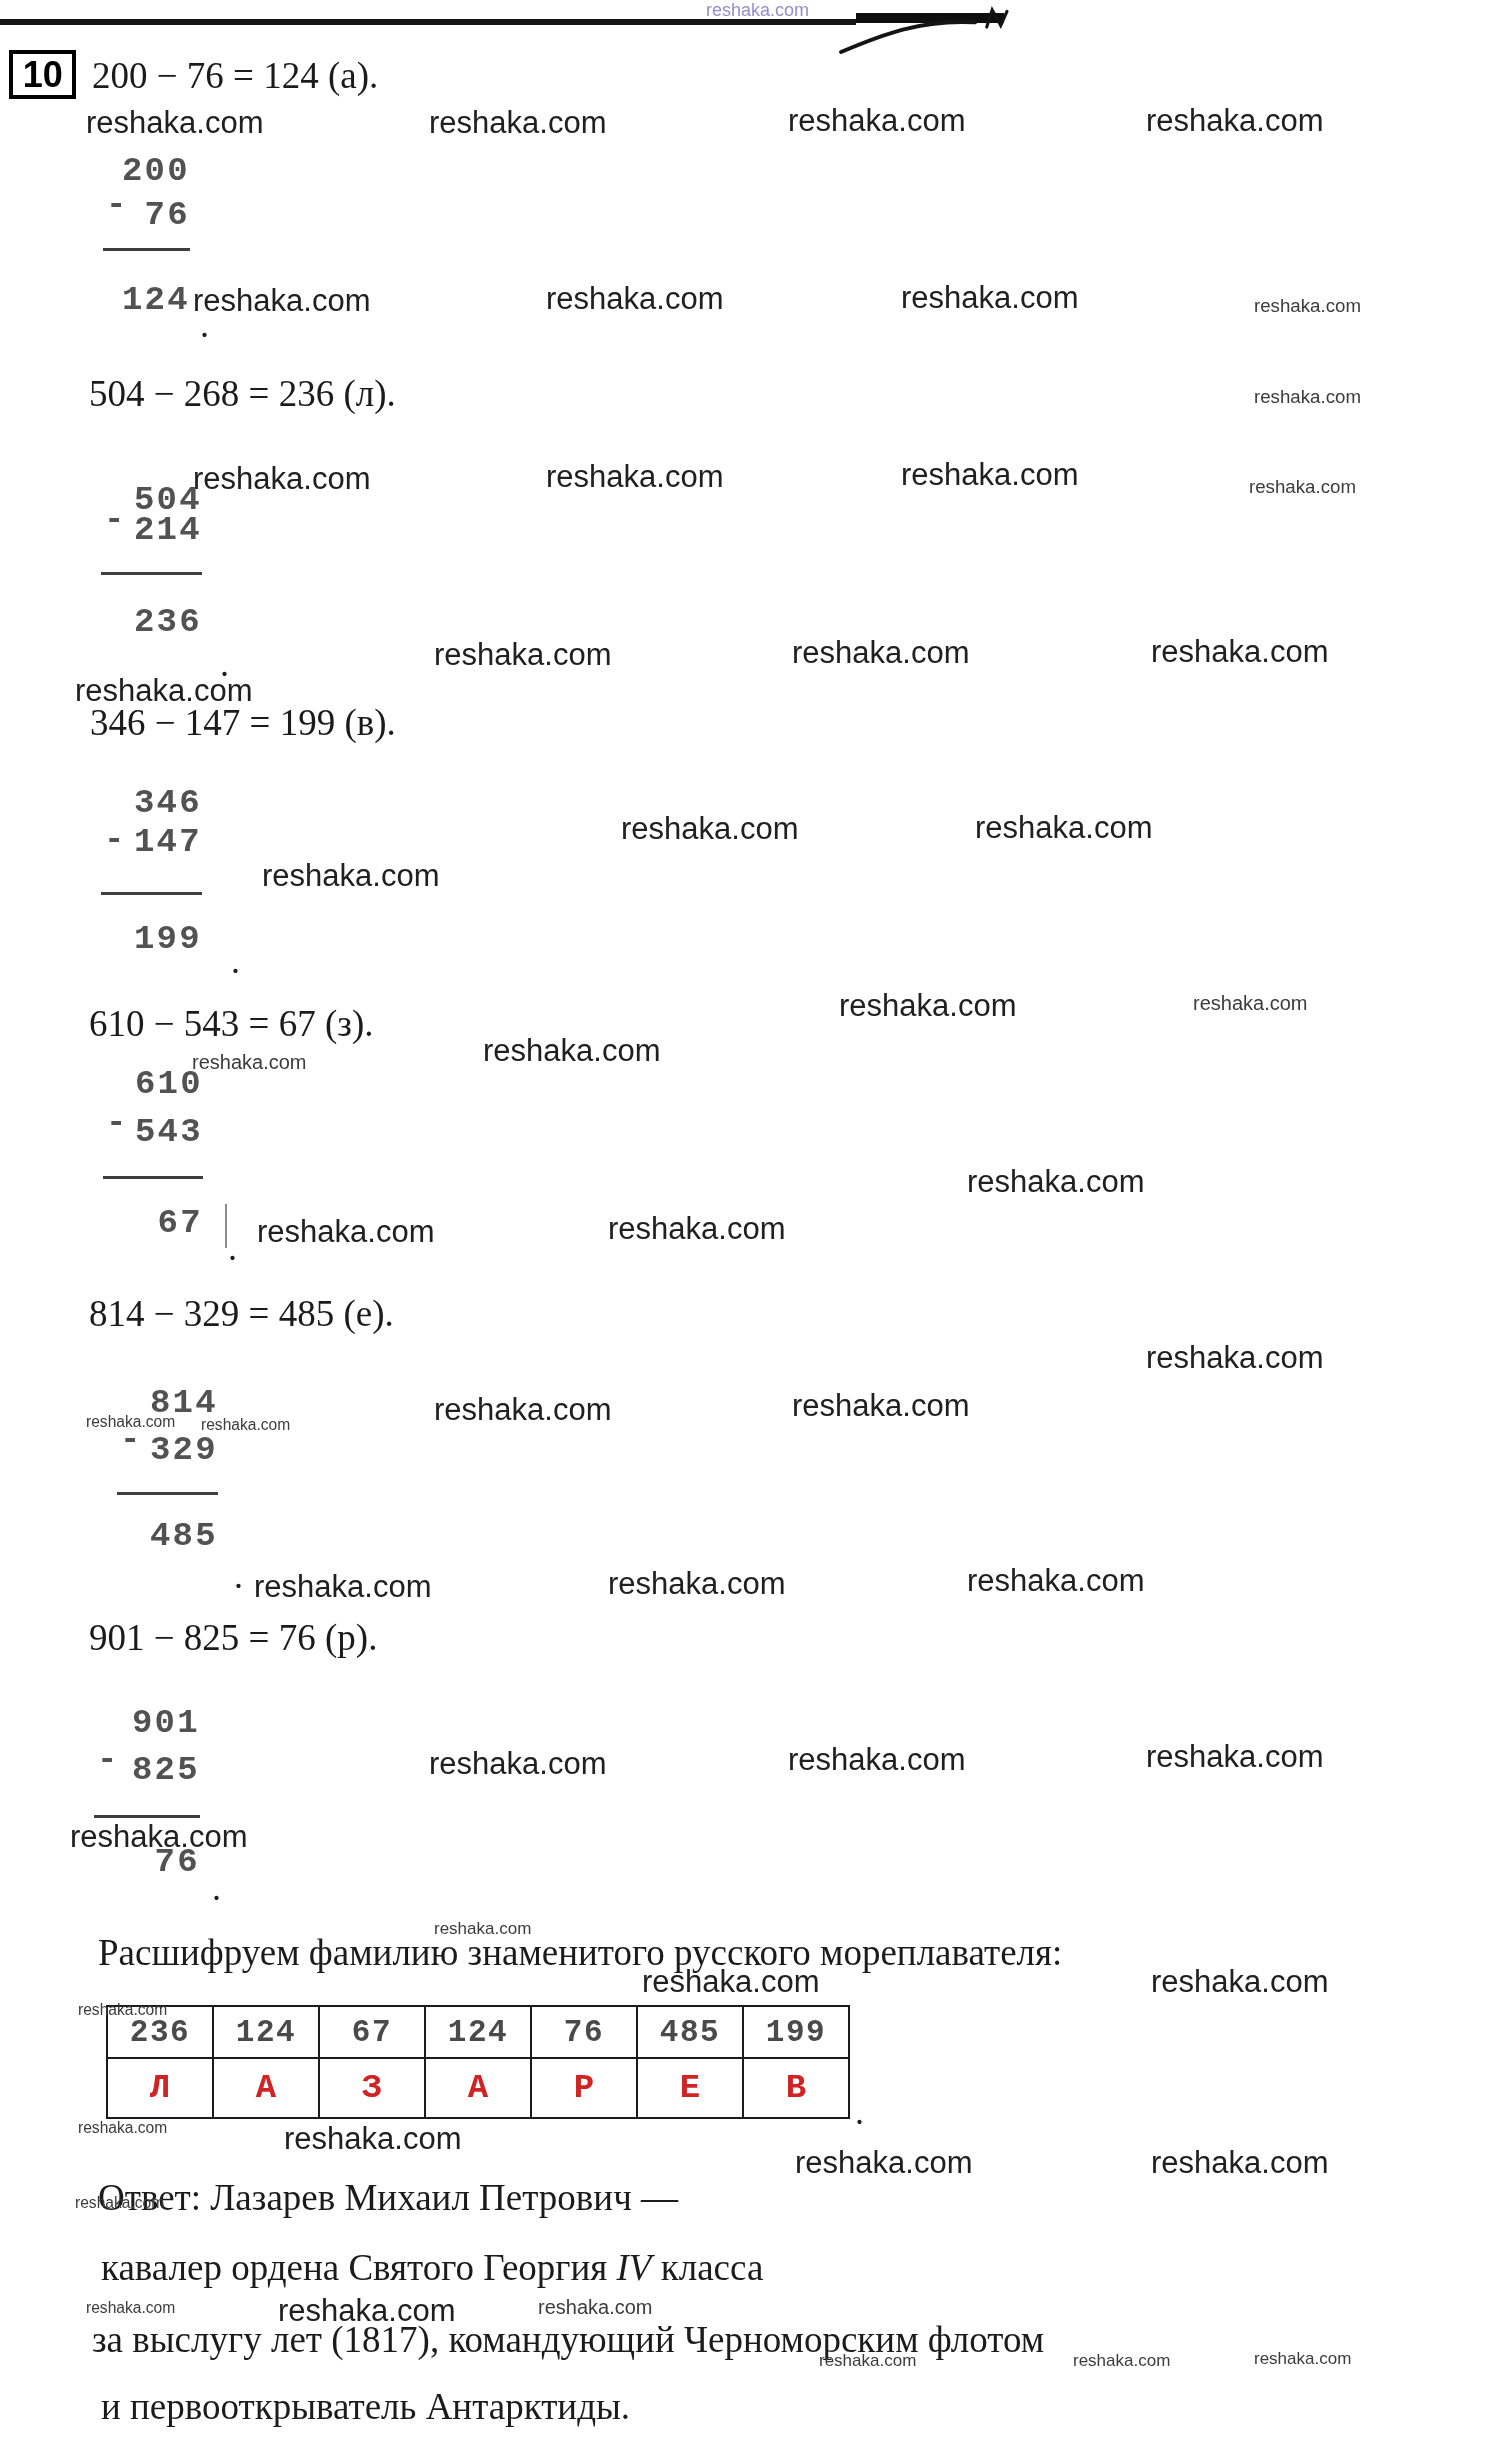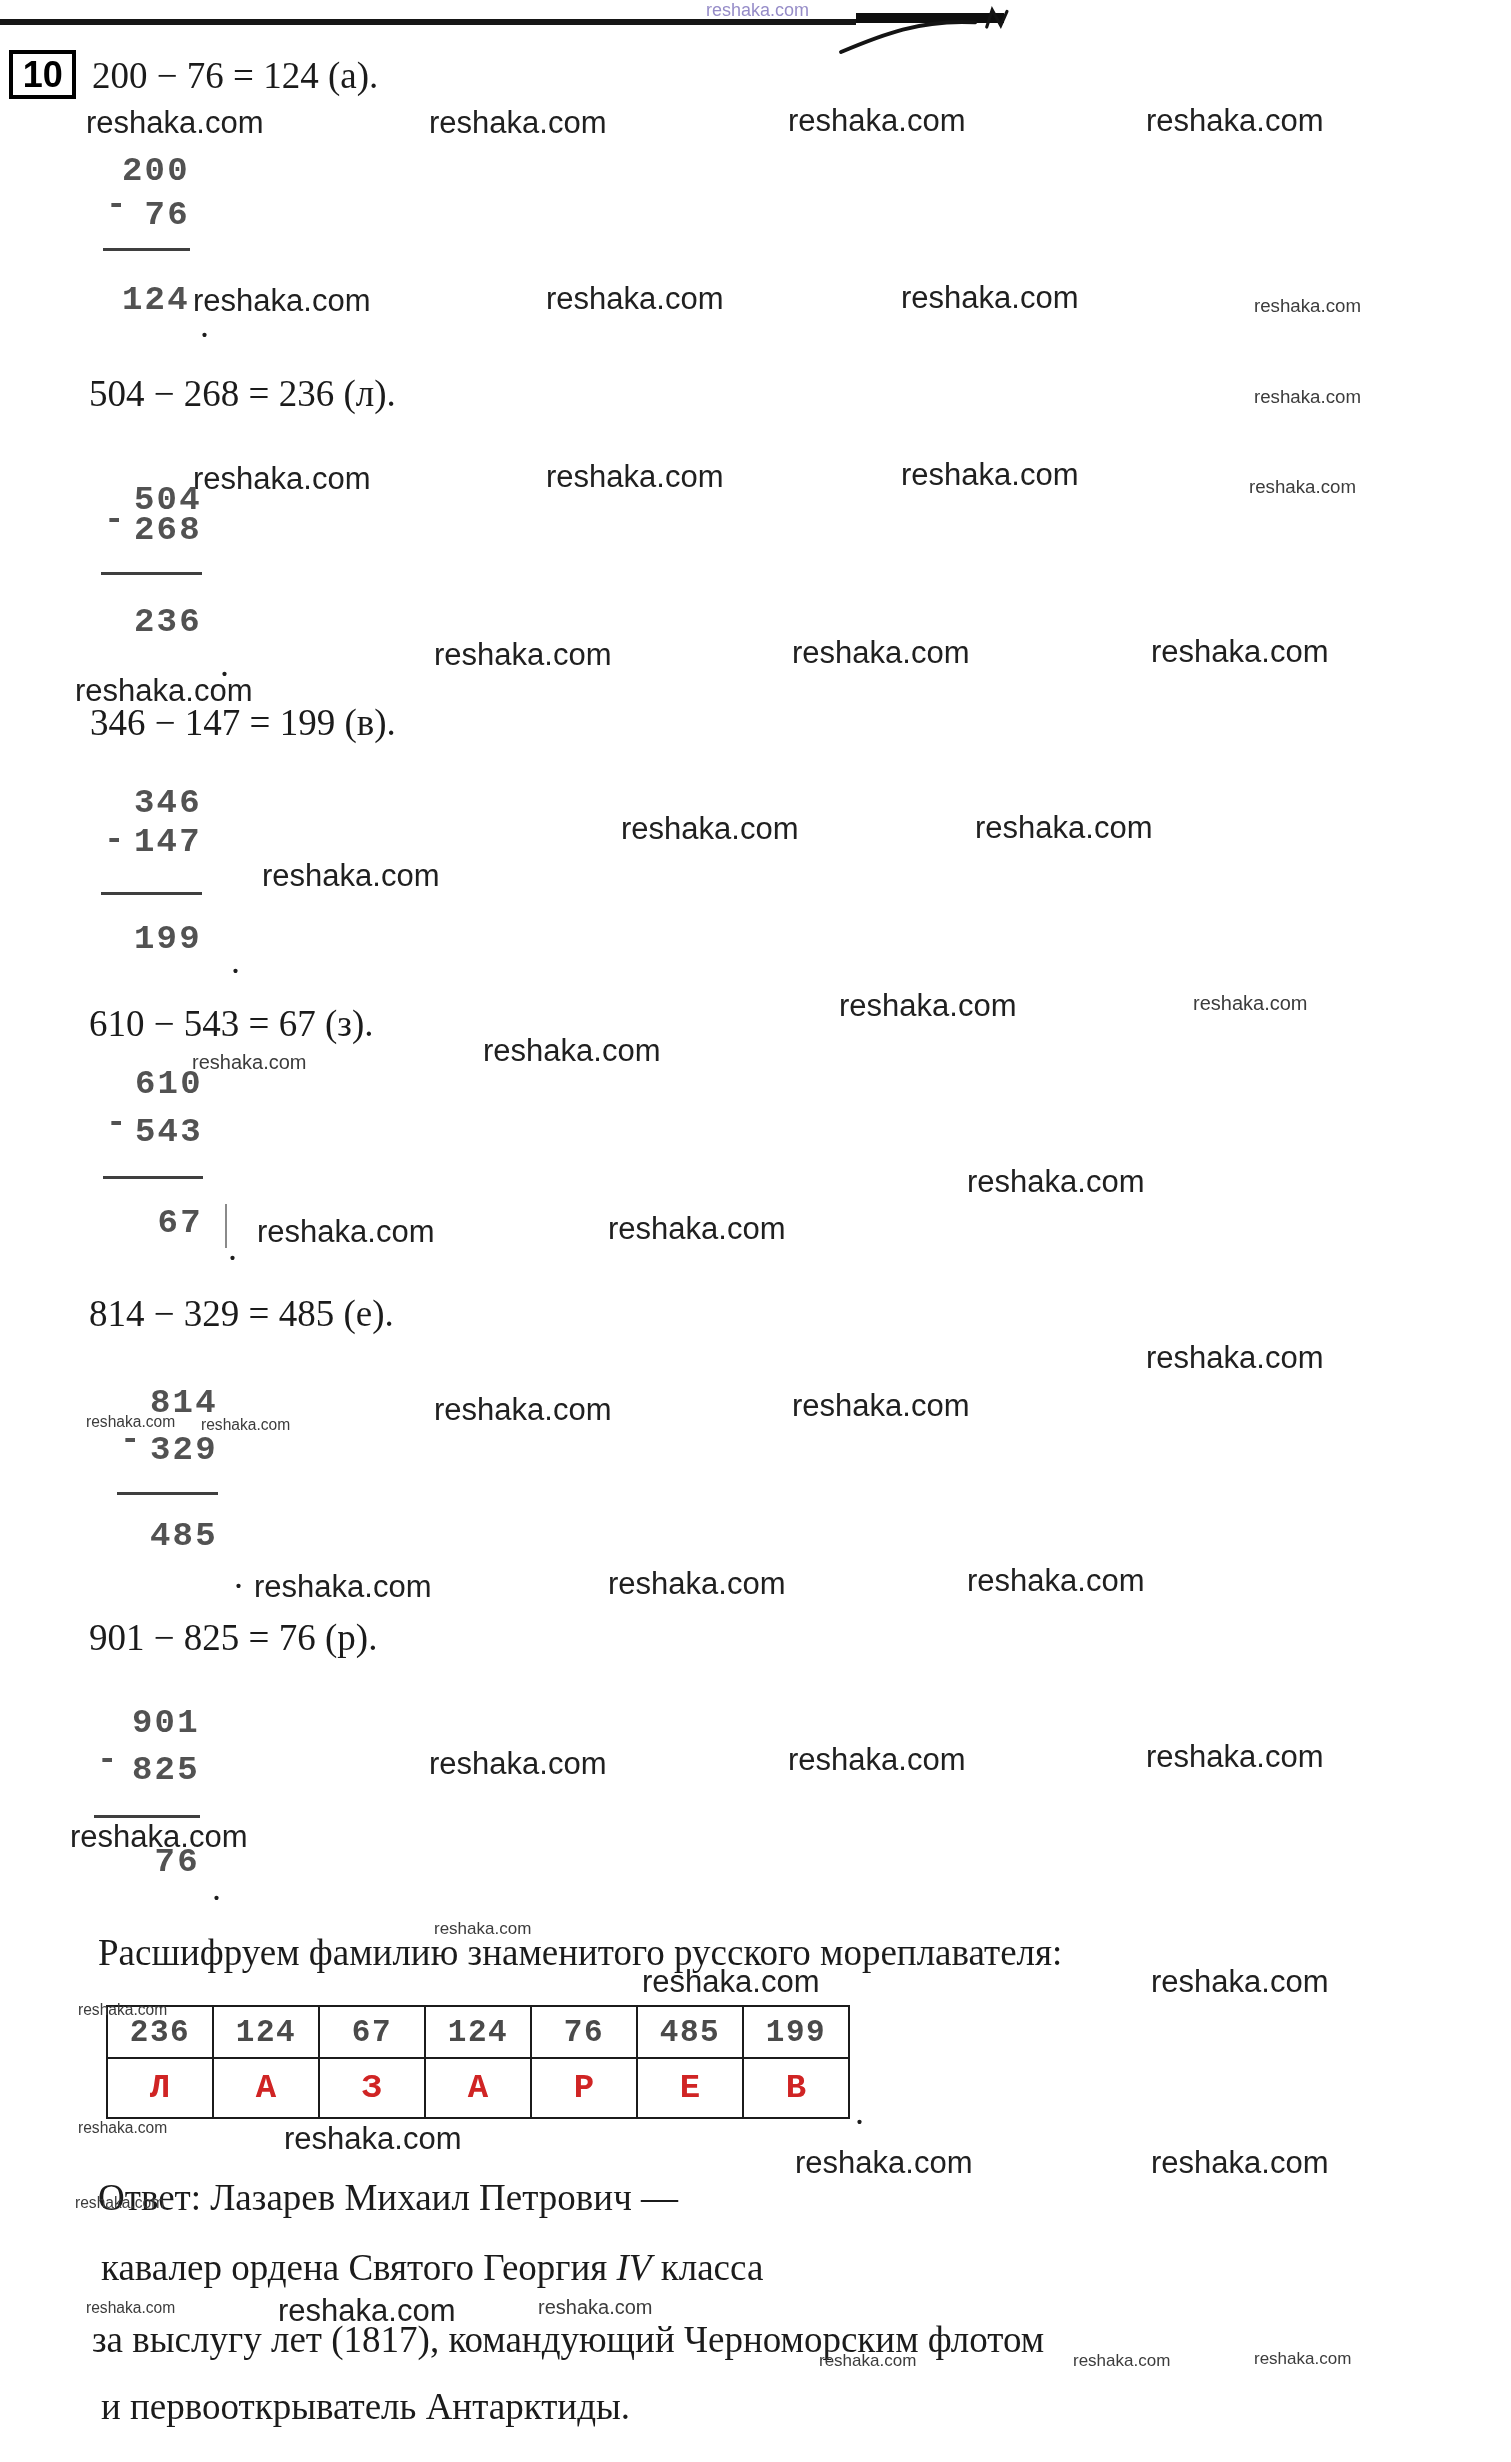--- a/index.html
+++ b/index.html
@@ -163,21 +163,21 @@
       <span class="colminus" style="top: 34px;">-</span>
       <span class="colnum" style="top: 44px;">76</span>
       <div class="colline" style="top: 94px;"></div>
       <span class="colnum" style="top: 129px;">124</span>
     </div>
     <span class="dot" style="left: 200px; top: 307px;">.</span>
     <div class="eq" style="left: 89px; top: 373px;">504 − 268 = 236 (л).</div>
     <div class="colblock" style="left: 101px; top: 466px; width: 101px; height: 179px;">
       <span class="colnum" style="top: 17px;">504</span>
       <span class="colminus" style="top: 37px;">-</span>
-      <span class="colnum" style="top: 47px;">268</span>
+      <span class="colnum" style="top: 47px;">214</span>
       <div class="colline" style="top: 106px;"></div>
       <span class="colnum" style="top: 139px;">236</span>
     </div>
     <span class="dot" style="left: 220px; top: 646px;">.</span>
     <div class="eq" style="left: 90px; top: 702px;">346 − 147 = 199 (в).</div>
     <div class="colblock" style="left: 101px; top: 786px; width: 101px; height: 176px;">
       <span class="colnum" style="top: 0px;">346</span>
       <span class="colminus" style="top: 37px;">-</span>
       <span class="colnum" style="top: 39px;">147</span>
       <div class="colline" style="top: 106px;"></div>

